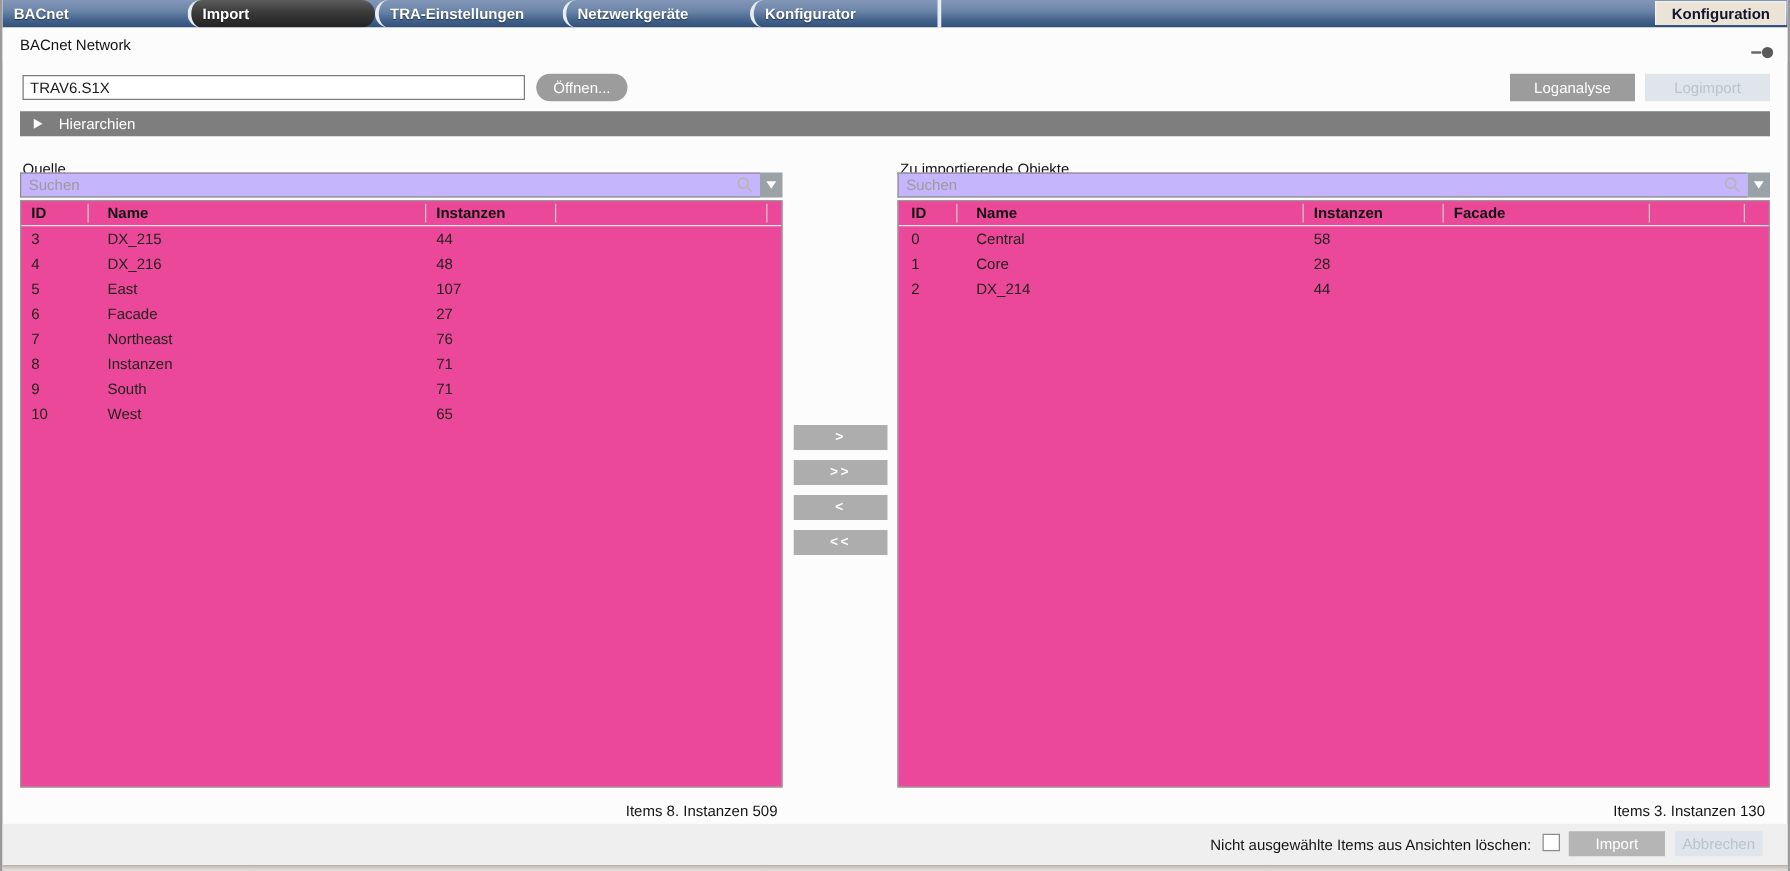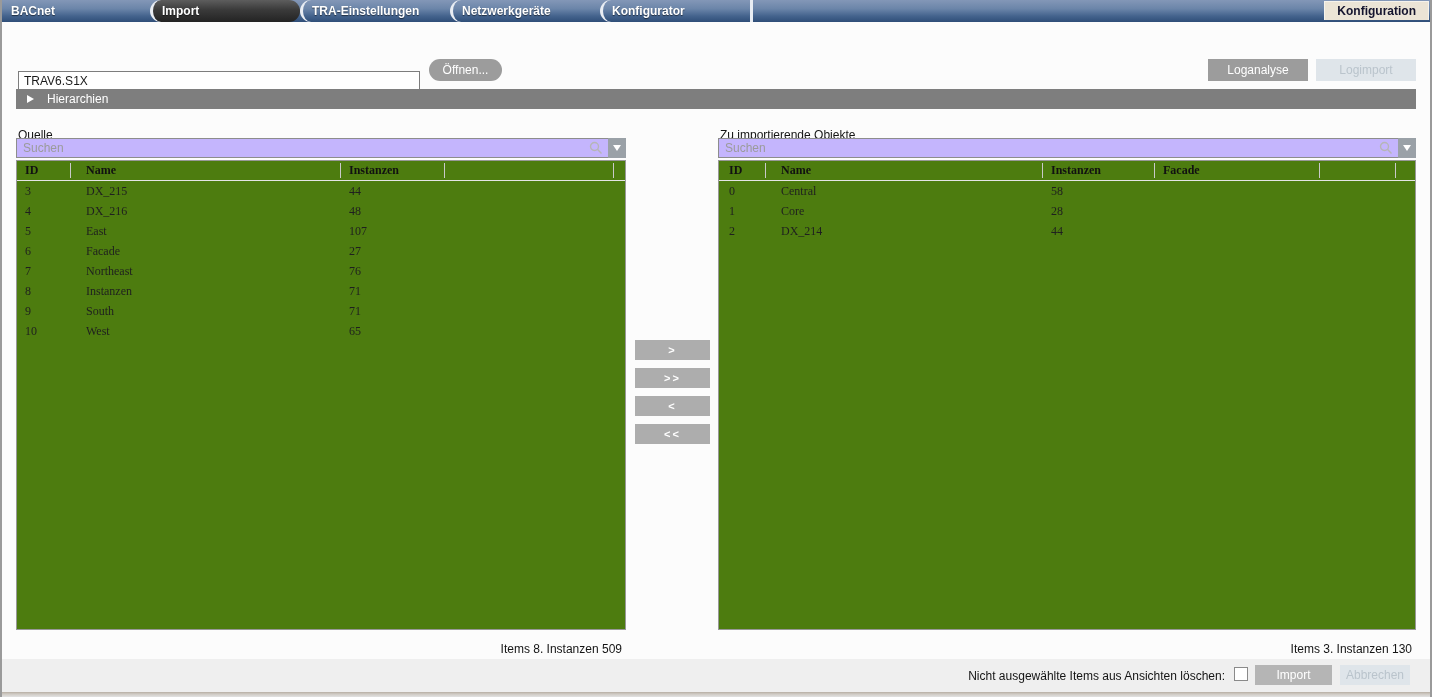--- a/index.html
+++ b/index.html
@@ -29,21 +29,20 @@
   }
   
   .page-header { position:relative; height:28px; background:#fcfcfc; }
   .page-title { position:absolute; left:14px; top:7px; font-size:12px; color:#141414; }
   .pin-icon { position:absolute; right:10px; top:12px; width:20px; height:10px; }
   
   .file-input {
     position:absolute; left:16px; top:60px; width:402px; height:20px;
     border:1px solid #7d7d7d; font-size:12px; padding:0 5px; color:#1a1a1a; background:#fff;
     font-family:"Liberation Sans",sans-serif;
-    margin-top:11px;
   }
   .btn { border:none; font-size:12px; font-family:"Liberation Sans",sans-serif; cursor:pointer; }
   .btn-gray { background:var(--button-gray,#9c9c9c); color:#fff; }
   .btn-disabled { background:var(--disabled-button-bg,#dfe5ea); color:var(--disabled-button-text,#bac4cc); }
   #open-btn { position:absolute; left:427px; top:59px; width:73px; height:22px;border-radius:11px; }
   #loganalyse-btn { position:absolute; left:1206px; top:59px; width:100px; height:22px; }
   #logimport-btn { position:absolute; left:1314px; top:59px; width:100px; height:22px; }
   
   .hier-bar {
     position:absolute; left:14px; top:89px; width:1400px; height:20px;
@@ -63,21 +62,21 @@
     font-size:12px; padding:0 24px 0 6px; color:#222; font-family:"Liberation Sans",sans-serif;
   }
   .search-input::placeholder { color:#9b9b9b; opacity:1; }
   .search-mag { position:absolute; right:23px; top:3px; width:14px; height:14px; }
   .search-drop {
     width:18px; height:20px; background:#9aa1a7; border:none; display:flex;
     align-items:center; justify-content:center; cursor:pointer;
   }
   .drop-tri { width:0; height:0; border-left:4.5px solid transparent; border-right:4.5px solid transparent; border-top:6px solid #fff; }
   .tablebox {
-    position:absolute; top:160px; height:470px; background:#4d7c0f; border:1px solid #989898; overflow:hidden;font-family:Liberation Serif, serif;
+    position:absolute; top:160px; height:470px; background:#ec4899; border:1px solid #989898; overflow:hidden;
   }
   #source-table { left:14px; width:610px; } #target-table { left:716px; width:698px; }
   .thead { display:grid; height:20px; align-items:center; border-bottom:1px solid #e4e4e4; }
   #source-table .thead, #source-table .tr { grid-template-columns:54px 270px 104px 1fr 11px; }
   #target-table .thead, #target-table .tr { grid-template-columns:47px 277px 112px 165px 76px 1fr; }
   .th { font-weight:bold; font-size:12px; color:#111; height:15px; line-height:15px; white-space:nowrap; overflow:hidden; }
   .th.line { border-right:1px solid #c9c9c9; }
   .tr { display:grid; height:20px; align-items:center; }
   .td { font-size:12px; color:#1f1f1f; white-space:nowrap; overflow:hidden; }
   .c-id { padding-left:8px; } .c-name { padding-left:15px; } .c-num { padding-left:8px; } .c-z { padding-left:8px; }
@@ -111,20 +110,29 @@
   <div class="tabbar">
     <div class="tab">BACnet</div>
     <div class="tab sep active">Import</div>
     <div class="tab sep">TRA-Einstellungen</div>
     <div class="tab sep">Netzwerkgeräte</div>
     <div class="tab sep">Konfigurator</div>
     <div class="tab-filler"></div>
     <div class="tab-right">Konfiguration</div>
   </div>
 
+  <div class="page-header">
+    <span class="page-title">BACnet Network</span>
+    <span class="pin-icon">
+      <svg width="20" height="10" viewBox="0 0 20 10">
+        <line x1="1" y1="5" x2="9" y2="5" stroke="#6a6a6a" stroke-width="2"></line>
+        <circle cx="14" cy="5" r="4.5" fill="#595959"></circle>
+      </svg>
+    </span>
+  </div>
 
   <input class="file-input" type="text" value="TRAV6.S1X" style="">
   <button id="open-btn" class="btn btn-gray">Öffnen...</button>
   <button id="loganalyse-btn" class="btn btn-gray">Loganalyse</button>
   <button id="logimport-btn" class="btn btn-disabled">Logimport</button>
 
   <div class="hier-bar">
     <span class="hier-arrow"></span>
     <span>Hierarchien</span>
   </div>

